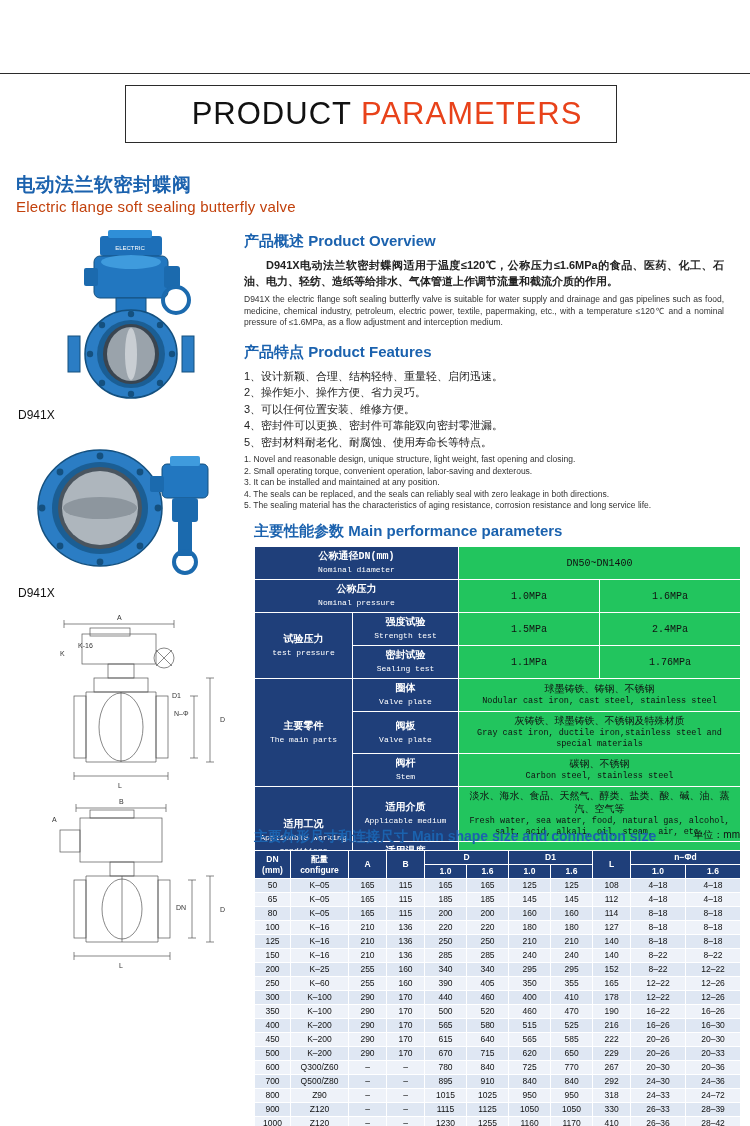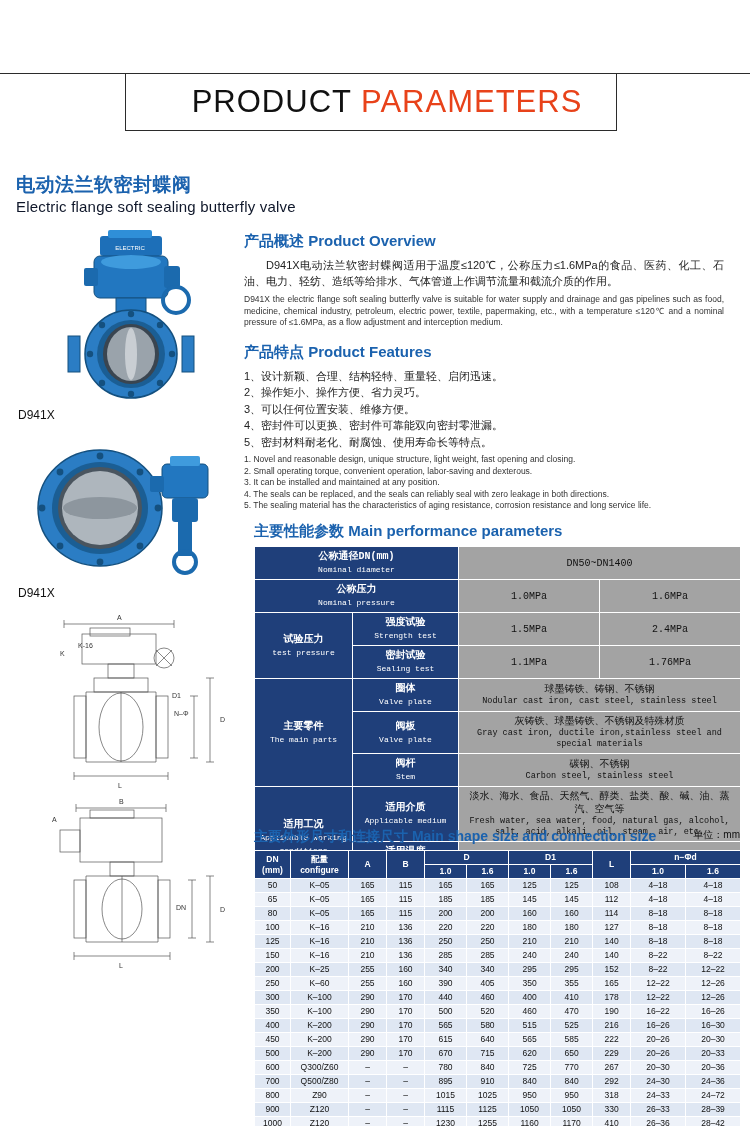--- a/index.html
+++ b/index.html
@@ -15,42 +15,42 @@
   
   .header-wrap {
     position:relative;
     width:750px; height:148px;
   }
   .header-rule {
     position:absolute; left:0; top:73px; width:750px; height:1px;
     background:#2b2b2b;
   }
   .header-box {
-    position:absolute; left:125px; top:73px;
+    position:absolute; left:125px; top:85px;
     width:492px; height:58px;
     border:1px solid #2b2b2b;
     background:#ffffff;
     display:flex; align-items:center; justify-content:center;padding-left:32px;
   }
   .header-title {
     font-size:31px; letter-spacing:1px; font-weight:400;
     white-space:nowrap;
   }
   .header-title .w1 { color:#111; }
   .header-title .w2 { color:#e8421a; }
 
   
   .prod-name {
     position:absolute; left:16px; top:172px;
     color:#1b62ae; font-size:19px; font-weight:bold;
     letter-spacing:0.5px;
   }
   .prod-name-en {
     position:absolute; left:16px; top:198px;
-    color:#0f172a; font-size:15px; letter-spacing:0.2px;
+    color:#c2410c; font-size:15px; letter-spacing:0.2px;
   }
 
   
   .img-col { position:absolute; left:18px; top:228px; width:222px; }
 
   .valve-cap { text-align:left; font-size:12px; font-weight:normal; color:#111; }
 
   
   .valve1 { position:relative; width:210px; height:180px; margin:0 auto; }
   .valve2 { position:relative; width:215px; height:150px; margin:0 auto; }
@@ -84,21 +84,21 @@
   table.perf td {
     border:1px solid #ffffff;
     padding:3px 4px;
     vertical-align:middle;
   }
   .thc {
     background:#1f3f7a; color:#fff; text-align:center; font-weight:bold;
     line-height:13px;
   }
   .thc .sub { font-weight:normal; font-size:8px; display:block; }
-  .cell { background:#a3a3a3; text-align:center; color:#111; line-height:13px; }
+  .cell { background:#22c55e; text-align:center; color:#111; line-height:13px; }
   .cell.l { text-align:left; padding-left:6px; }
   .cell .sm { font-size:8.5px; display:block; line-height:11px; }
 
   
   .dim-wrap { position:absolute; left:254px; top:828px; width:486px; }
   .dim-title { font-size:14px; color:#1b62ae; font-weight:bold; margin-bottom:4px; }
   .dim-unit { float:right; font-size:10px; color:#111; font-weight:normal; }
   table.dims {
     border-collapse:collapse; width:486px; font-size:8.5px; table-layout:fixed;
   }
@@ -273,21 +273,21 @@
         <text x="95" y="172">L</text>
       </g>
     </svg>
   </div>
 </div>
 
 <div class="content">
   <h3 class="sec">
     <span>产品概述 </span><span class="en">Product Overview</span>
   </h3>
-  <p class="cn-p" style="text-indent:2em;">D941X电动法兰软密封蝶阀适用于温度≤120℃，公称压力≤1.6MPa的食品、医药、化工、石油、电力、轻纺、造纸等给排水、气体管道上作调节流量和截流介质的作用。</p>
+  <p class="cn-p" style="text-indent:2em;font-weight:bold;">D941X电动法兰软密封蝶阀适用于温度≤120℃，公称压力≤1.6MPa的食品、医药、化工、石油、电力、轻纺、造纸等给排水、气体管道上作调节流量和截流介质的作用。</p>
   <p class="en-p">D941X the electric flange soft sealing butterfly valve is suitable for water supply and drainage and gas pipelines such as food, medicine, chemical industry, petroleum, electric power, textile, papermaking, etc., with a temperature ≤120℃ and a nominal pressure of ≤1.6MPa, as a flow adjustment and interception medium.</p>
 
   <h3 class="sec" style="margin-top:14px;">
     <span>产品特点 </span><span class="en">Product Features</span>
   </h3>
   <div class="list-cn">
     <div>1、设计新颖、合理、结构轻特、重量轻、启闭迅速。</div>
     <div>2、操作矩小、操作方便、省力灵巧。</div>
     <div>3、可以任何位置安装、维修方便。</div>
     <div>4、密封件可以更换、密封件可靠能双向密封零泄漏。</div>

